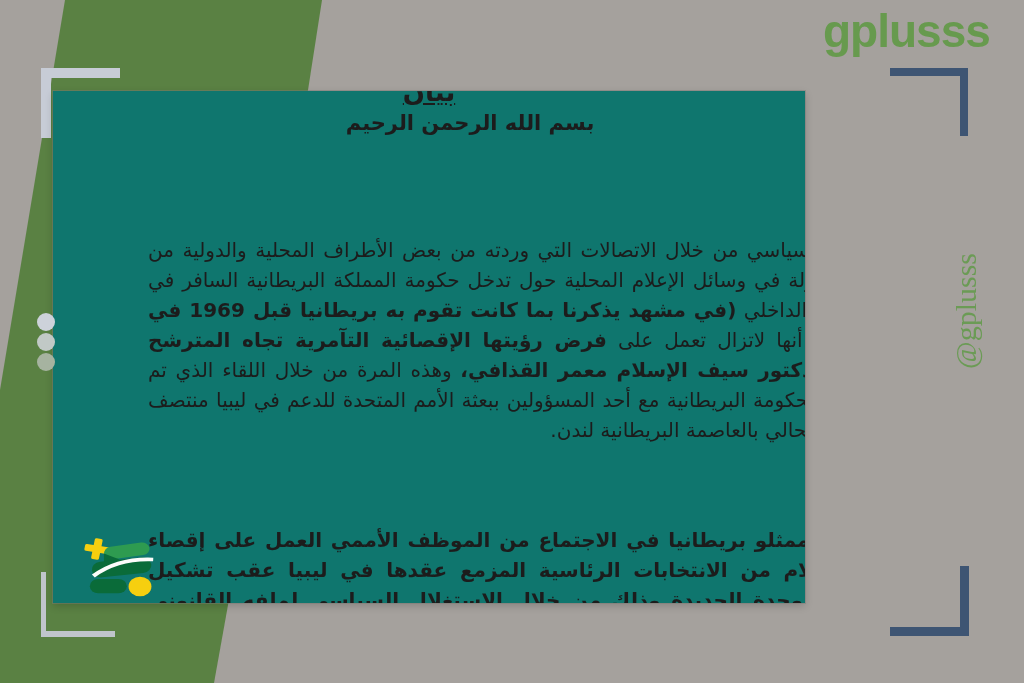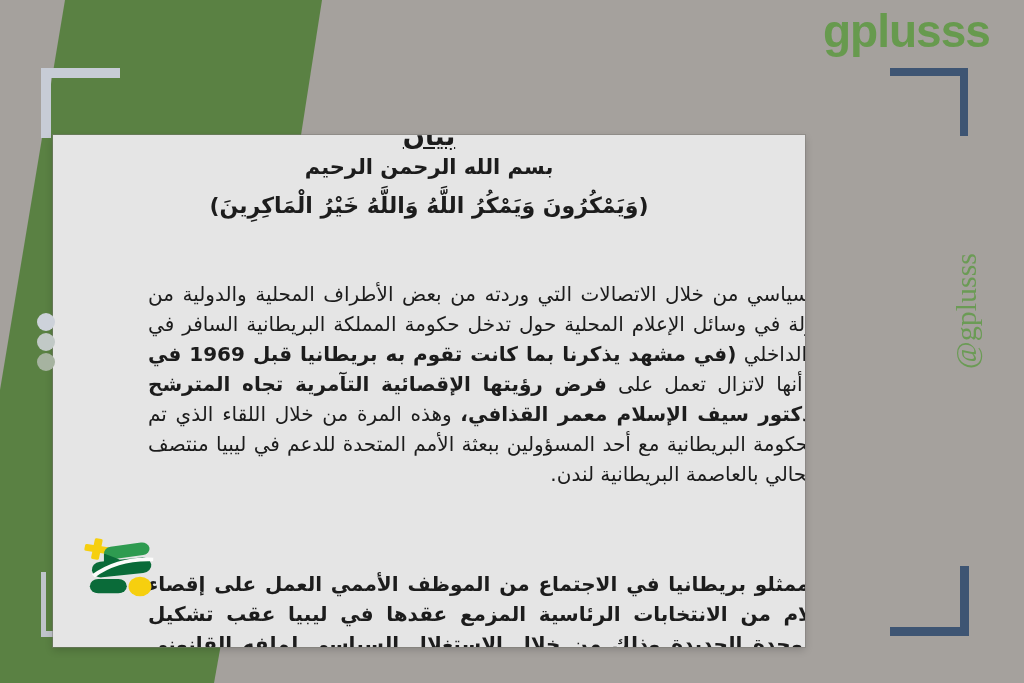--- a/index.html
+++ b/index.html
@@ -27,27 +27,27 @@
   .wordmark{position:absolute;left:788px;top:4px;
     font-family:"Liberation Sans",sans-serif;font-weight:700;font-size:46px;
     letter-spacing:-1px;color:#679a4e;margin-left:35px;}
   .handle-wrap{position:absolute;left:940px;top:226px;width:52px;height:170px;
     display:flex;align-items:center;justify-content:center;}
   .handle-wrap span{transform:rotate(-90deg);white-space:nowrap;
     font-family:"Liberation Serif","DejaVu Serif",serif;font-size:30px;color:#6b9b55;}
 
   
   .document{position:absolute;left:53px;top:91px;width:752px;height:512px;
-    background:#e5e5e5;overflow:hidden;
-    box-shadow:0 0 0 1px rgba(125,122,118,.45),0 3px 8px rgba(0,0,0,.18);margin-top:44px;}
+    background:#0f766e;overflow:hidden;
+    box-shadow:0 0 0 1px rgba(125,122,118,.45),0 3px 8px rgba(0,0,0,.18);}
   .doc-text{position:absolute;direction:rtl;color:#1c1c1c;}
   .doc-title{top:-14px;left:0;width:100%;text-align:center;font-weight:bold;
     font-size:26px;text-decoration:underline;}
   .doc-bismillah{top:20px;left:0;width:100%;text-align:center;
-    font-weight:bold;font-size:21px;}
+    font-weight:bold;font-size:21px;padding-left:41px;}
   .doc-verse{top:58px;left:0;width:100%;text-align:center;
     font-weight:bold;font-size:22px;}
   .doc-par{left:95px;width:771px;text-align:justify;font-size:20px;line-height:30px;}
   .doc-p1{top:144px;height:242px;}
   .doc-p2{top:434px;font-weight:bold;height:78px;}
   .doc-par .b{font-weight:bold;}
 
   
   .logo{position:absolute;}
   .logo-tr{left:831px;top:90px;}
@@ -78,21 +78,20 @@
 
 <div class="wordmark">gplusss</div>
 
 <div class="handle-wrap">
   <span>@gplusss</span>
 </div>
 
 <div class="document">
   <div class="doc-text doc-title">بيان</div>
   <div class="doc-text doc-bismillah">بسم الله الرحمن الرحيم</div>
-  <div class="doc-text doc-verse">(وَيَمْكُرُونَ وَيَمْكُرُ اللَّهُ وَاللَّهُ خَيْرُ الْمَاكِرِينَ)</div>
   <div class="doc-text doc-par doc-p1"><span>تأكد فريقنا السياسي من خلال الاتصالات التي وردته من بعض الأطراف المحلية والدولية من الأخبار المتداولة في وسائل الإعلام المحلية حول تدخل حكومة المملكة البريطانية السافر في الشأن الليبي الداخلي </span><span class="b">(في مشهد يذكرنا بما كانت تقوم به بريطانيا قبل 1969 في ليبيا)،</span><span> حيث أنها لاتزال تعمل على </span><span class="b">فرض رؤيتها الإقصائية التآمرية تجاه المترشح الرئاسي الدكتور سيف الإسلام معمر القذافي،</span><span> وهذه المرة من خلال اللقاء الذي تم بين ممثلين للحكومة البريطانية مع أحد المسؤولين ببعثة الأمم المتحدة للدعم في ليبيا منتصف شهر مارس الحالي بالعاصمة البريطانية لندن.</span></div>
   <div class="doc-text doc-par doc-p2">حيث طلب ممثلو بريطانيا في الاجتماع من الموظف الأممي العمل على إقصاء سيف الإسلام من الانتخابات الرئاسية المزمع عقدها في ليبيا عقب تشكيل الحكومة الموحدة الجديدة وذلك من خلال الاستغلال السياسي لملفه القانوني واطلاق</div>
 
   <div class="logo logo-tr">
     <svg width="96" height="84" viewBox="0 0 100 88" preserveAspectRatio="none">
       <g transform="rotate(10 26 16)" fill="#f6cf0f">
         <rect x="12" y="11.5" width="28" height="9" rx="2"></rect>
         <rect x="21.5" y="2" width="9" height="28" rx="2"></rect>
       </g>
       <rect x="34" y="10" width="52" height="17" rx="8.5" fill="#2e9b50" transform="rotate(-9 60 18)"></rect>

